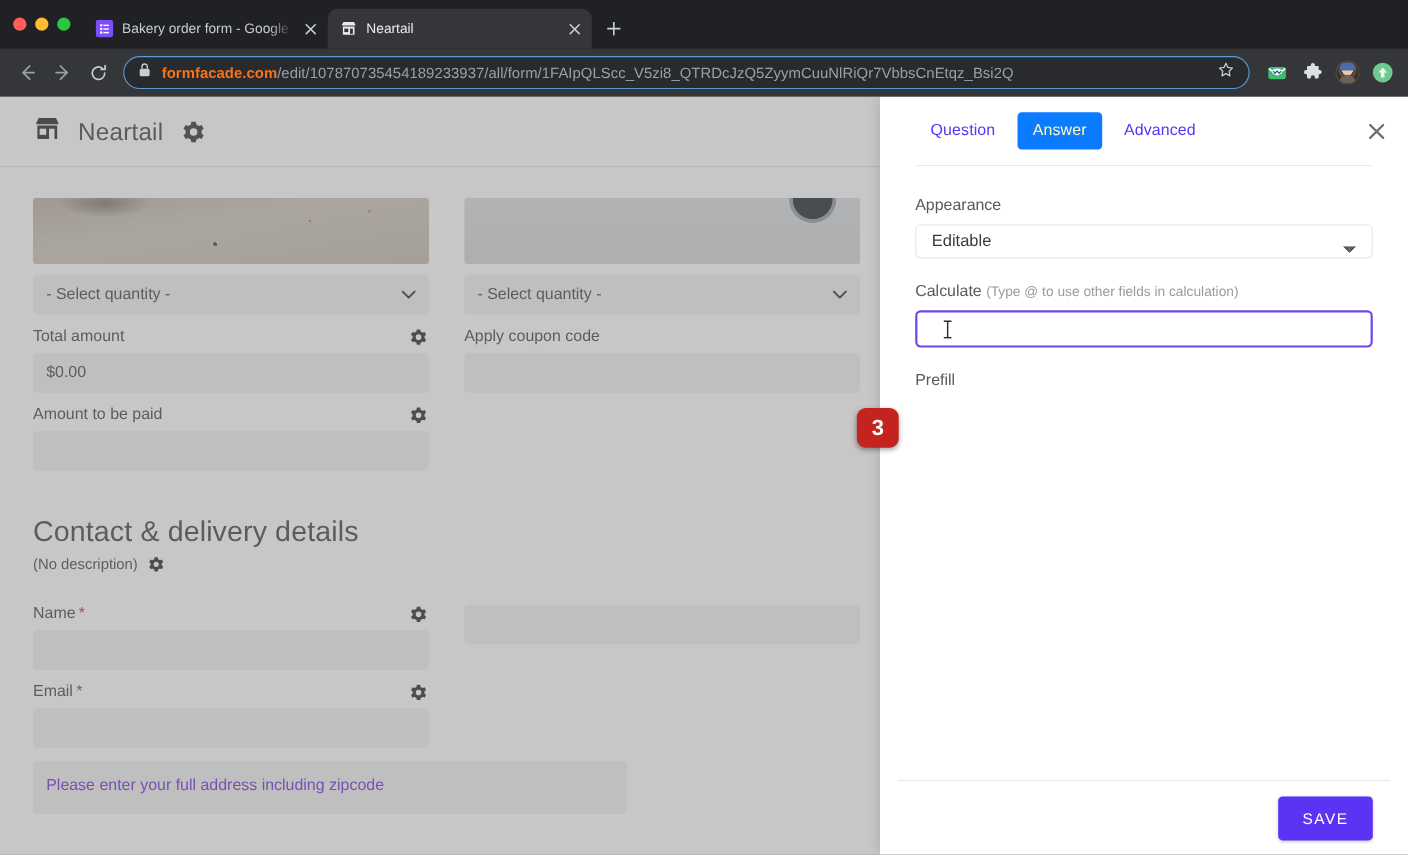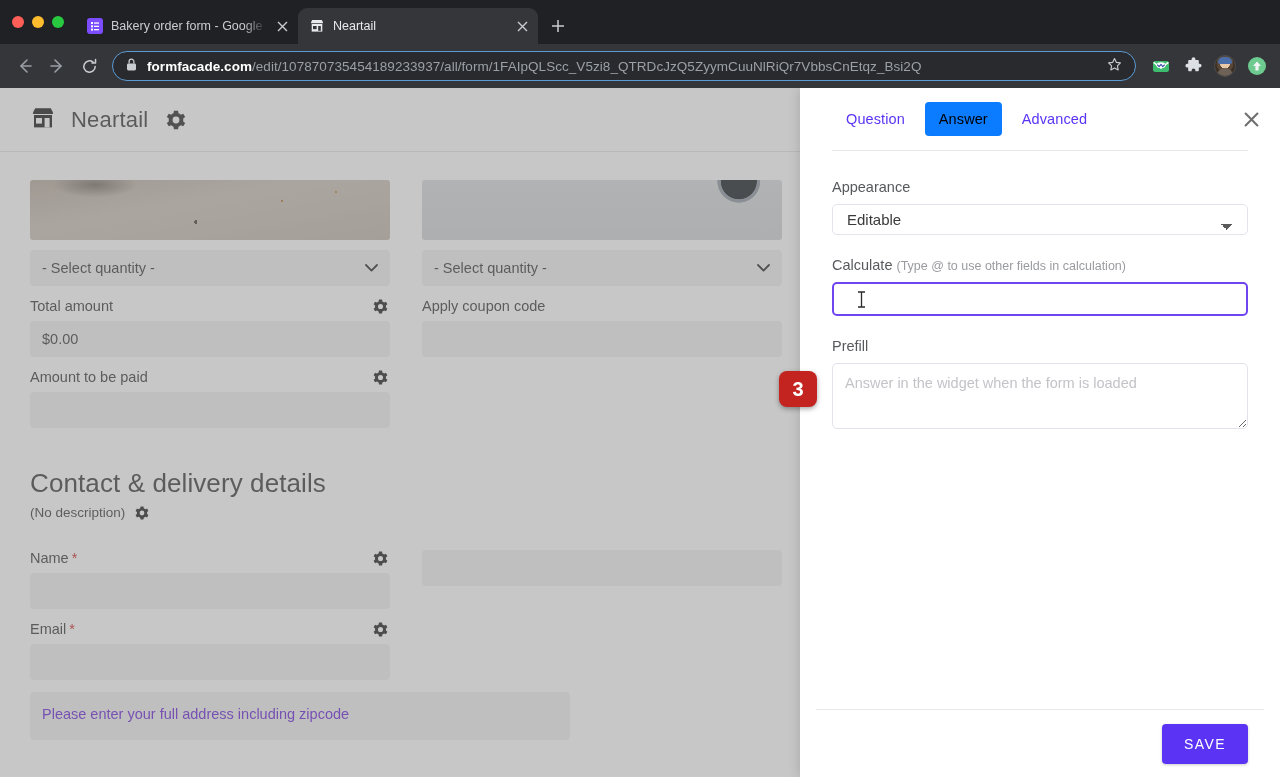--- a/index.html
+++ b/index.html
@@ -88,21 +88,21 @@
     margin-right: 6px;
   }
   .lock-icon { flex: 0 0 12px; color: #c9ccd0; display: block; }
   .url {
     flex: 1 1 auto;
     font-size: 13.5px;
     color: #9aa0a6;
     white-space: nowrap; overflow: hidden;
     letter-spacing: 0.05px;
   }
-  .url b { color: #ffffff; font-weight: 700; }
+  .url b { color: #f97316; font-weight: 700; }
   .star { flex: 0 0 16px; color: #c9ccd0; }
   .tb-icon { width: 26px; height: 26px; flex: 0 0 26px; display: flex; align-items: center; justify-content: center; margin-left: 4px;}
   .avatar-img {
     width: 22px; height: 22px; border-radius: 50%;
     background: radial-gradient(circle at 50% 38%, #e9c9a8 0 30%, #5a4636 32% 52%, #3c2f24 54% 100%);
     border: 1px solid #4a4b4f;
     position: relative; overflow: hidden;
   }
   .avatar-img::before {
     content: ""; position: absolute; left: 3px; right: 3px; top: 1px; height: 7px;
@@ -205,21 +205,21 @@
     height: 62px; flex: 0 0 62px;
     display: flex; align-items: center;
     padding: 0 16px 0 32px;
   }
   .seg { display: flex; align-items: center; gap: 6px; flex: 1 1 auto; }
   .seg-btn {
     font-size: 14.5px; padding: 9px 14px;
     border-radius: 4px; color: #5b33f5; background: transparent;
     letter-spacing: .1px; white-space: nowrap;
   }
-  .seg-btn.active { background: #0b7bff; color: #000000; }
+  .seg-btn.active { background: #0b7bff; color: #fef9c3; }
   .panel-close { color: #707070; display: flex; align-items: center; justify-content: center; width: 26px; height: 26px; }
 
   .panel-divider { height: 1px; background: #e8e8e8; margin: 0 32px; }
 
   .panel-body { flex: 1 1 auto; padding: 28px 32px 0 32px; overflow: hidden; }
   .field-label { font-size: 14.5px; color: #58595d; margin-bottom: 9px; }
   .field-label .hint { font-size: 12.5px; color: #9a9ba0; }
 
   .sel {
     width: 100%; height: 31px;
@@ -572,21 +572,20 @@
           <span class="hint">(Type @ to use other fields in calculation)</span>
         </div>
         <div class="caret-wrap">
           <input class="calc-input" type="text" value="" style="">
           <svg class="ibeam" viewBox="0 0 9 17">
             <path d="M1 1 H8 M4.5 1 V16 M1 16 H8" stroke="#2b2b2b" stroke-width="1.3" fill="none"></path>
           </svg>
         </div>
 
         <div class="field-label">Prefill</div>
-        <textarea class="prefill" placeholder="Answer in the widget when the form is loaded" style=""></textarea>
       </div>
 
       <div class="panel-foot">
         <button class="save-btn">SAVE</button>
       </div>
     </div>
 
     <div class="step-badge">3</div>
   </div>
 </div>

